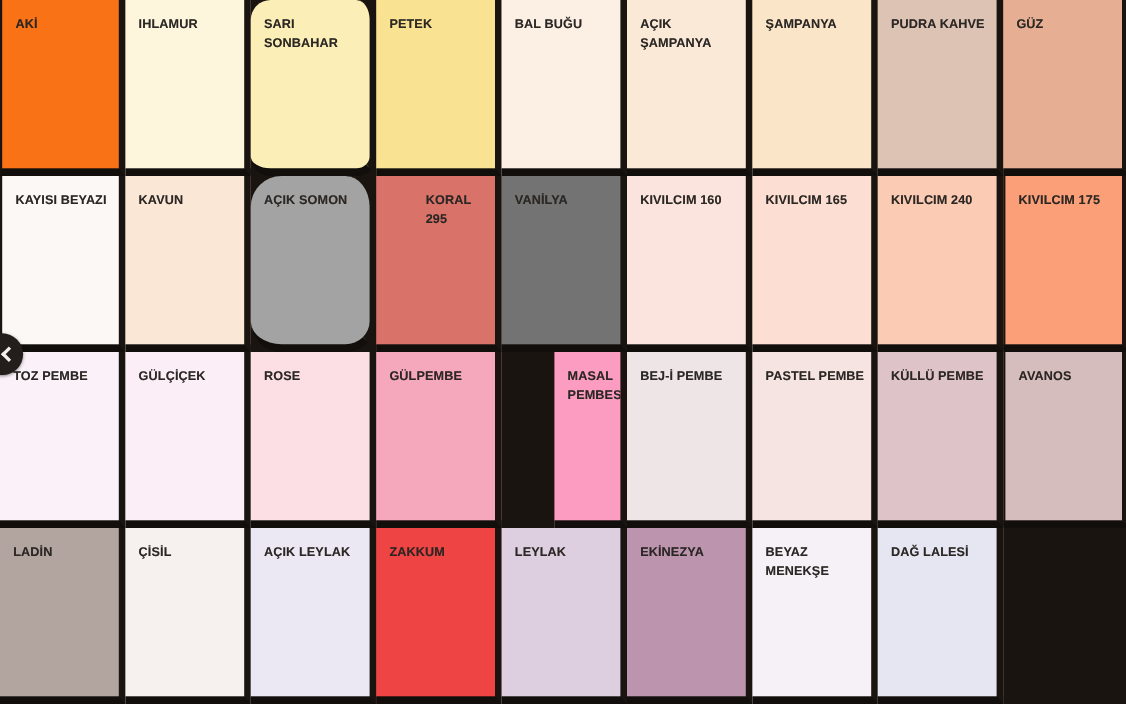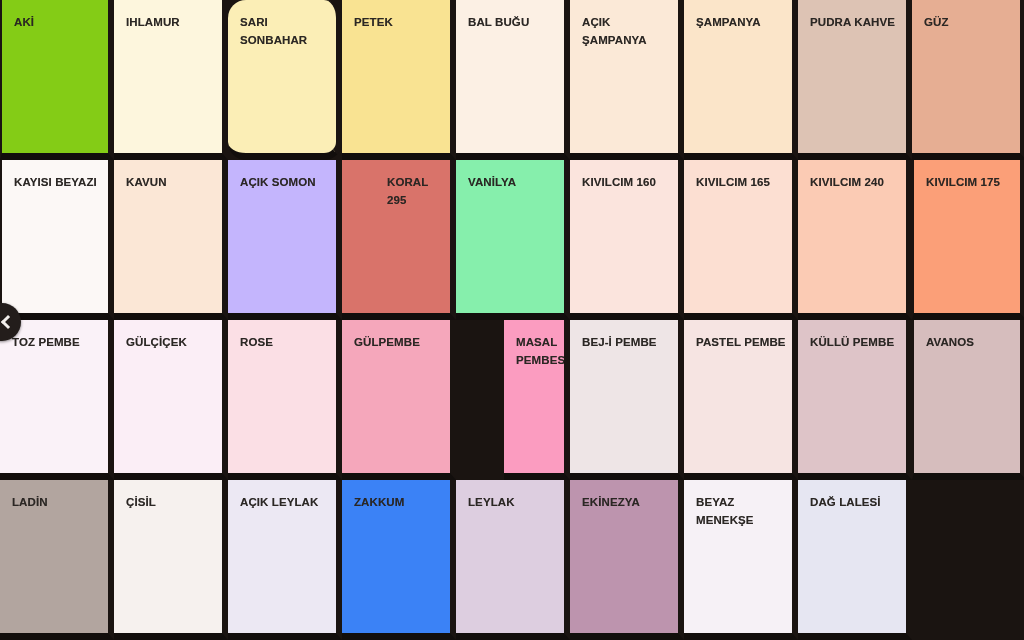--- a/index.html
+++ b/index.html
@@ -85,21 +85,21 @@
     border-bottom: 3px solid #f2efec;
     transform: rotate(45deg);
   }
 </style>
 </head>
 <body>
 
 <div id="palette-viewport">
 
   <div id="swatch-grid">
-      <div class="swatch-cell col-0" style="background: #84cc16;">
+      <div class="swatch-cell col-0" style="background: #f97316;">
         <span class="swatch-label">AKİ</span>
       </div>
       <div class="swatch-cell col-1" style="background: rgb(253, 246, 221);">
         <span class="swatch-label">IHLAMUR</span>
       </div>
       <div class="swatch-cell col-2" style="background: rgb(251, 238, 182); border-radius: 18px;">
         <span class="swatch-label">SARI SONBAHAR</span>
       </div>
       <div class="swatch-cell col-3" style="background: rgb(249, 227, 146);">
         <span class="swatch-label">PETEK</span>
@@ -118,27 +118,27 @@
       </div>
       <div class="swatch-cell col-8" style="background: rgb(230, 174, 147);">
         <span class="swatch-label">GÜZ</span>
       </div>
       <div class="swatch-cell col-0" style="background: rgb(252, 248, 246);">
         <span class="swatch-label">KAYISI BEYAZI</span>
       </div>
       <div class="swatch-cell col-1" style="background: rgb(251, 231, 214);">
         <span class="swatch-label">KAVUN</span>
       </div>
-      <div class="swatch-cell col-2" style="background: #c4b5fd;">
+      <div class="swatch-cell col-2" style="background: #a3a3a3; border-radius: 28px;">
         <span class="swatch-label">AÇIK SOMON</span>
       </div>
       <div class="swatch-cell col-4" style="background: rgb(217, 115, 106); padding-left: 45px;">
         <span class="swatch-label">KORAL 295</span>
       </div>
-      <div class="swatch-cell col-5" style="background: #86efac;">
+      <div class="swatch-cell col-5" style="background: #737373;">
         <span class="swatch-label">VANİLYA</span>
       </div>
       <div class="swatch-cell col-6" style="background: rgb(251, 228, 221);">
         <span class="swatch-label">KIVILCIM 160</span>
       </div>
       <div class="swatch-cell col-7" style="background: rgb(252, 223, 210);">
         <span class="swatch-label">KIVILCIM 165</span>
       </div>
       <div class="swatch-cell col-8" style="background: rgb(251, 203, 180);">
         <span class="swatch-label">KIVILCIM 240</span>
@@ -175,21 +175,21 @@
       </div>
       <div class="swatch-cell col-1" style="background: rgb(178, 165, 159);">
         <span class="swatch-label">LADİN</span>
       </div>
       <div class="swatch-cell col-2" style="background: rgb(246, 241, 238);">
         <span class="swatch-label">ÇİSİL</span>
       </div>
       <div class="swatch-cell col-3" style="background: rgb(236, 232, 243);">
         <span class="swatch-label">AÇIK LEYLAK</span>
       </div>
-      <div class="swatch-cell col-4" style="background: #3b82f6;">
+      <div class="swatch-cell col-4" style="background: #ef4444;">
         <span class="swatch-label">ZAKKUM</span>
       </div>
       <div class="swatch-cell col-5" style="background: rgb(221, 206, 224);">
         <span class="swatch-label">LEYLAK</span>
       </div>
       <div class="swatch-cell col-6" style="background: rgb(189, 148, 174);">
         <span class="swatch-label">EKİNEZYA</span>
       </div>
       <div class="swatch-cell col-7" style="background: rgb(246, 241, 246);">
         <span class="swatch-label">BEYAZ MENEKŞE</span>

